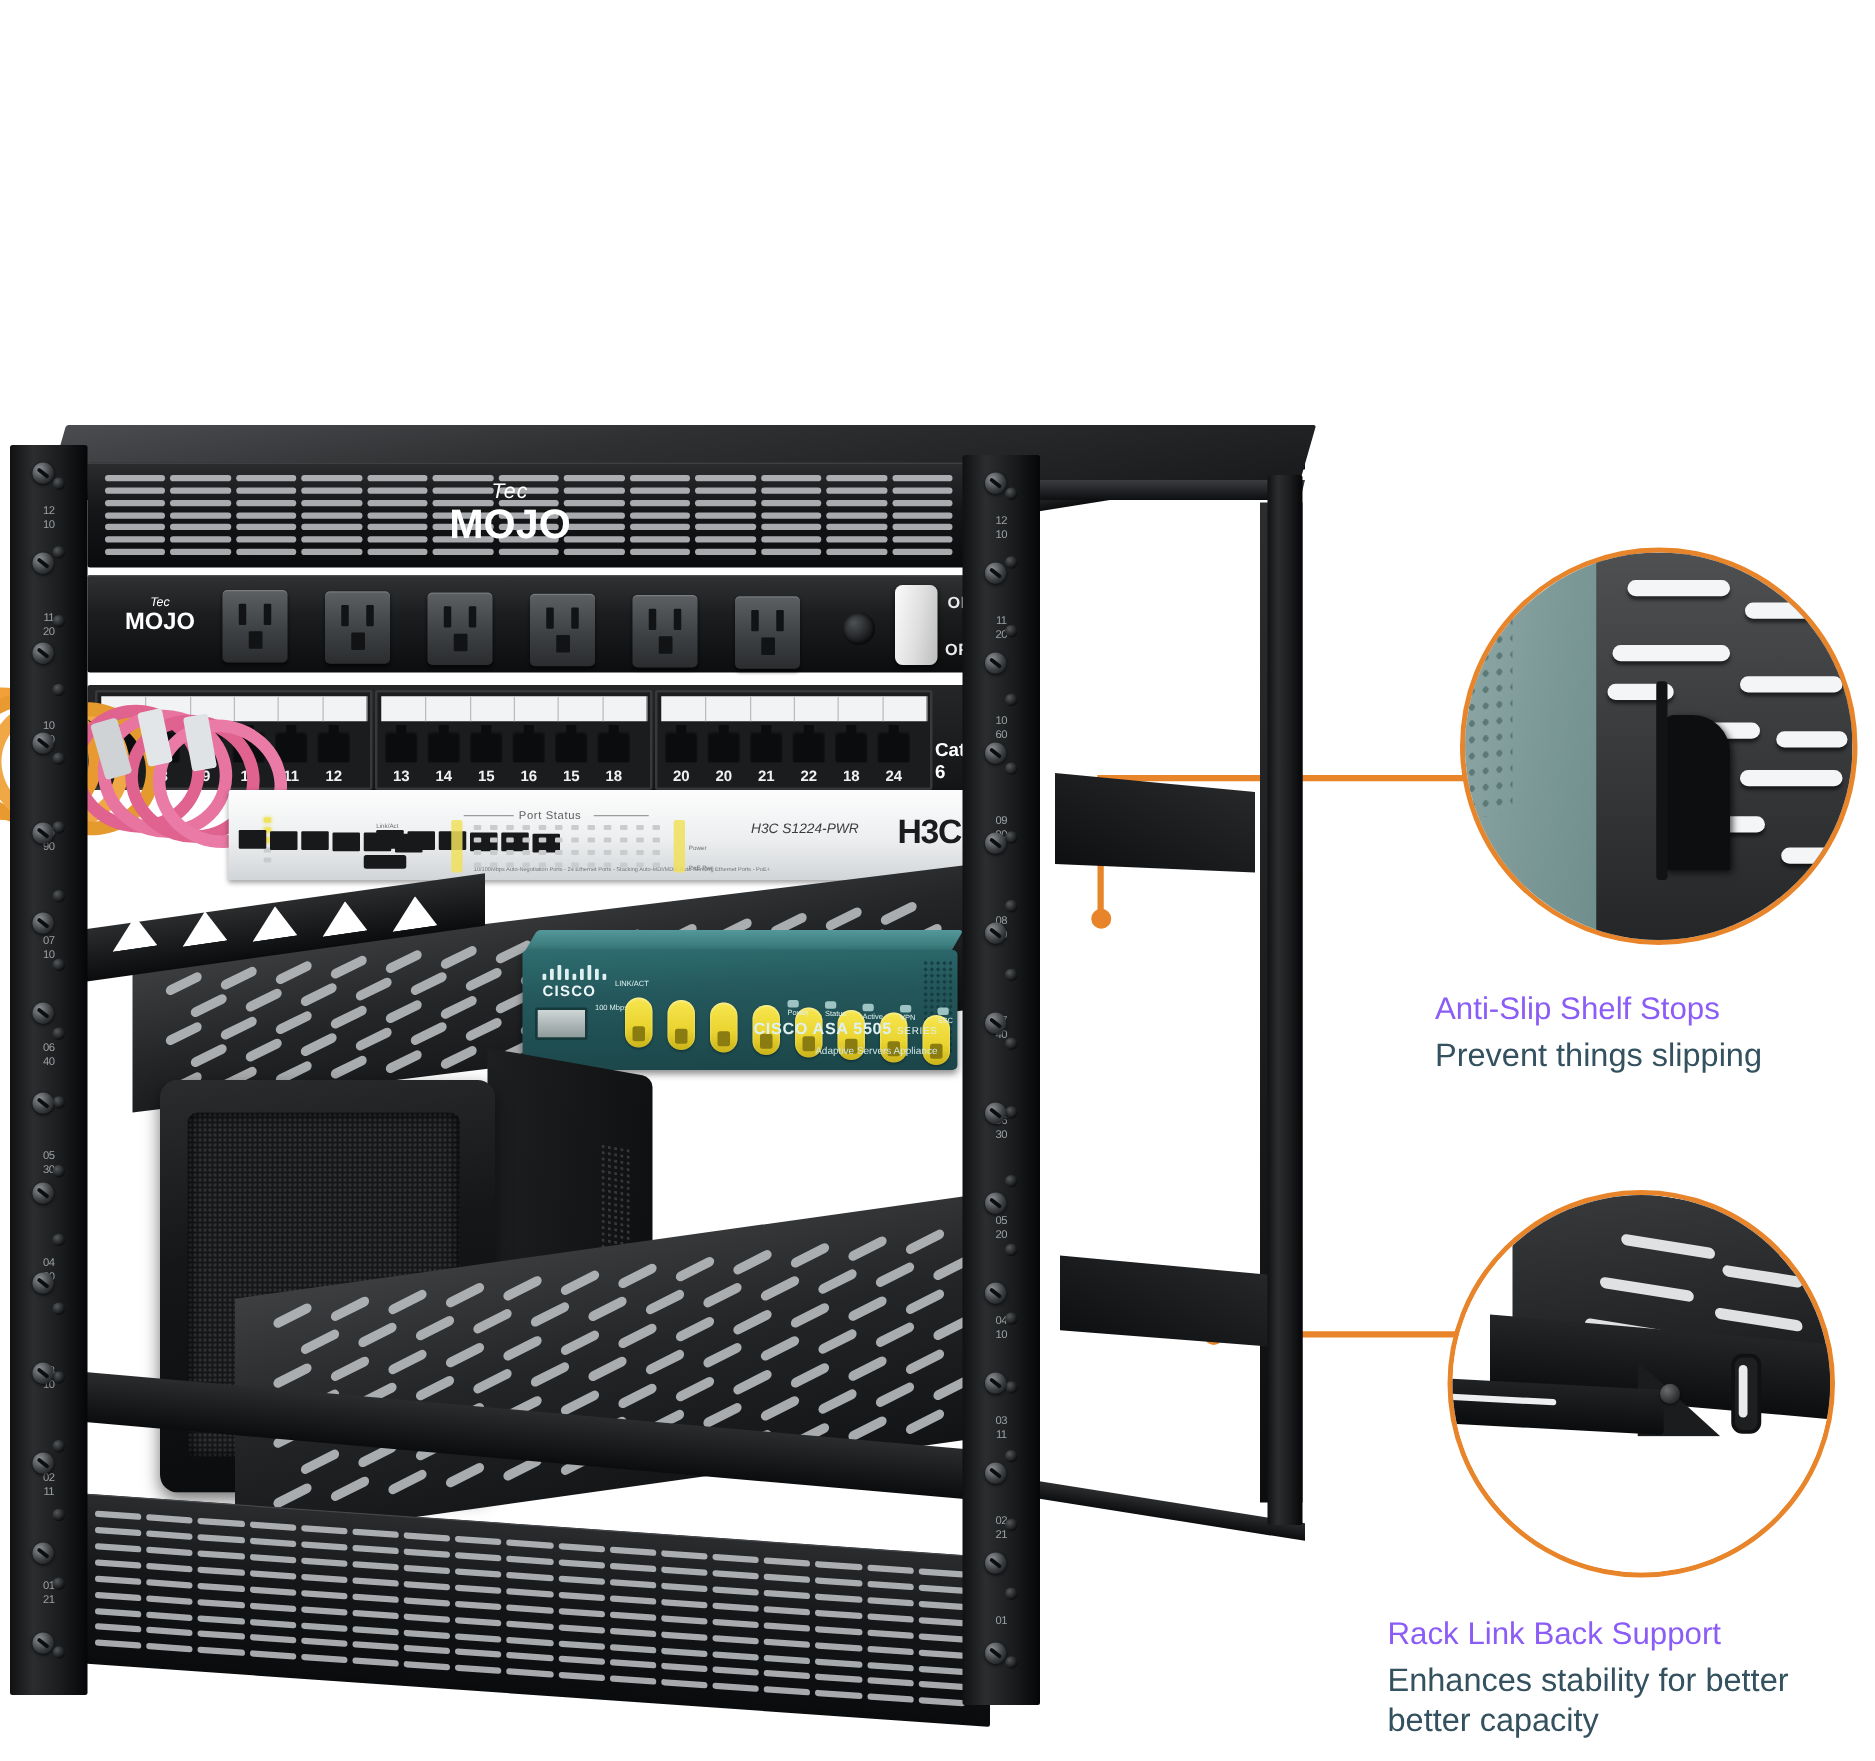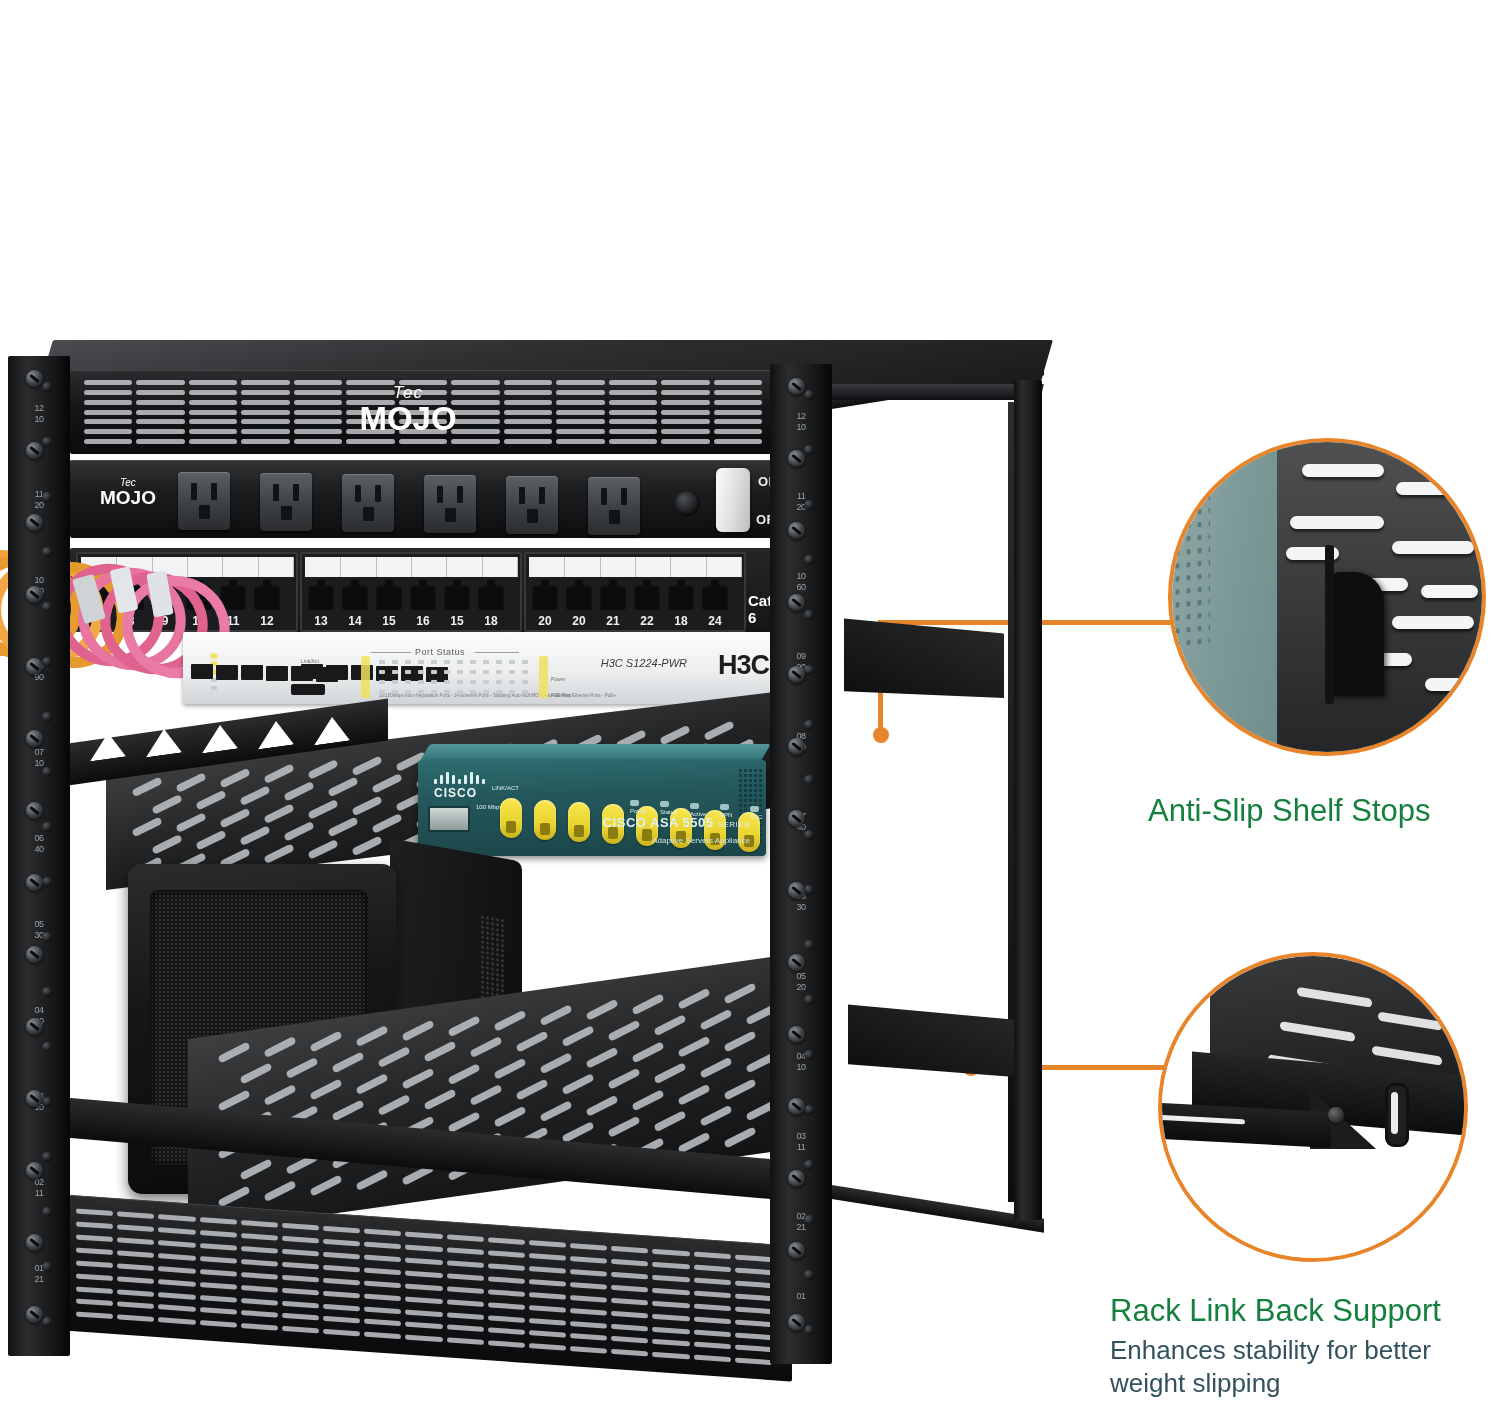--- a/index.html
+++ b/index.html
@@ -15,21 +15,21 @@
     font-size:44px;font-weight:bold;color:#1e4560;letter-spacing:-0.5px;
     line-height:1.0;white-space:nowrap;
   }
   .subtitle{
     font-size:42px;font-weight:normal;color:#1e4a61;letter-spacing:-0.5px;
     line-height:1.05;margin-top:10px;white-space:nowrap;
   }
 
   
   .callout{position:absolute;}
-  .callout .c-title{font-size:31px;color:#15803d;line-height:1.1;white-space:nowrap;}
+  .callout .c-title{font-size:25px;color:#8b5cf6;line-height:1.1;white-space:nowrap;}
   .callout .c-desc{font-size:26px;color:#33515e;line-height:1.25;margin-top:6px;}
   #callout-1{left:1148px;top:794px;}
   #callout-2{left:1110px;top:1294px;}
 
   
   .detail-circle{
     position:absolute;border-radius:50%;overflow:hidden;
     border:4px solid #e8842a;background:#ffffff;box-sizing:border-box;
   }
   #detail-1{left:1168px;top:438px;width:318px;height:318px;}
@@ -209,28 +209,29 @@
 </style>
 </head>
 <body>
 
 <div id="stage">
 
 
   <div class="callout" id="callout-1">
     <div class="c-title">Anti-Slip Shelf Stops</div>
     <div class="c-desc">
+      <div>Prevent things slipping</div>
     </div>
   </div>
 
   <div class="callout" id="callout-2">
     <div class="c-title">Rack Link Back Support</div>
     <div class="c-desc">
       <div>Enhances stability for better</div>
-      <div>weight slipping</div>
+      <div>better capacity</div>
     </div>
   </div>
 
   <div class="leader-dot" style="left:873px;top:727px;"></div>
   <div class="leader" style="left:878px;top:620px;width:5px;height:112px;"></div>
   <div class="leader" style="left:878px;top:620px;width:295px;height:5px;"></div>
 
   <div class="leader-dot" style="left:963px;top:1060px;"></div>
   <div class="leader" style="left:968px;top:1065px;width:198px;height:5px;"></div>
 

